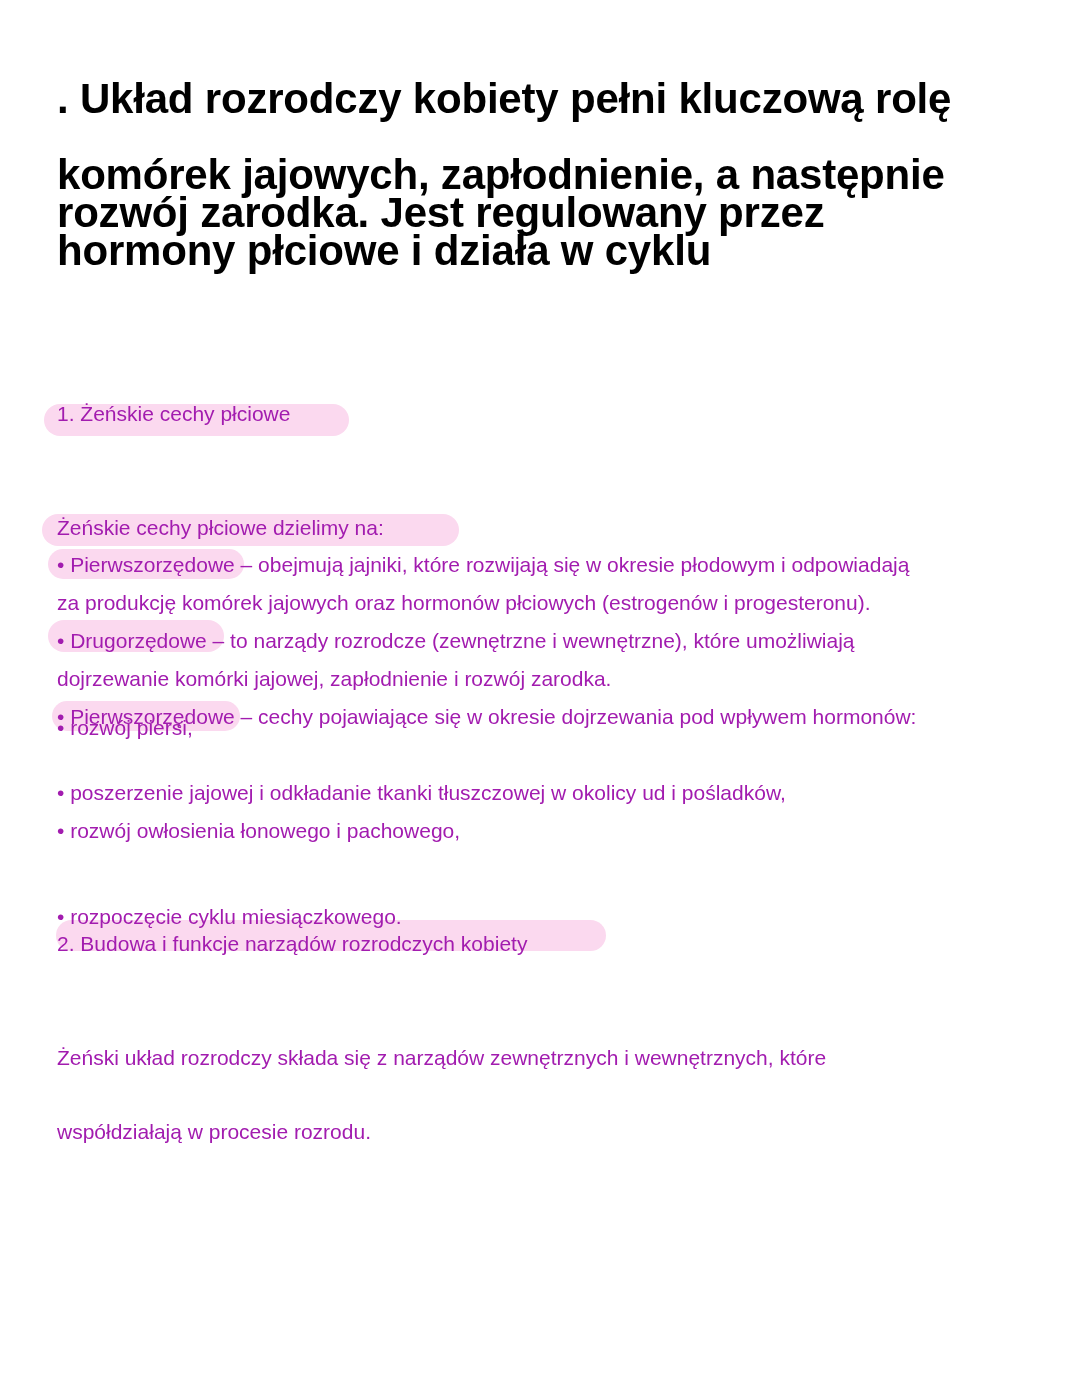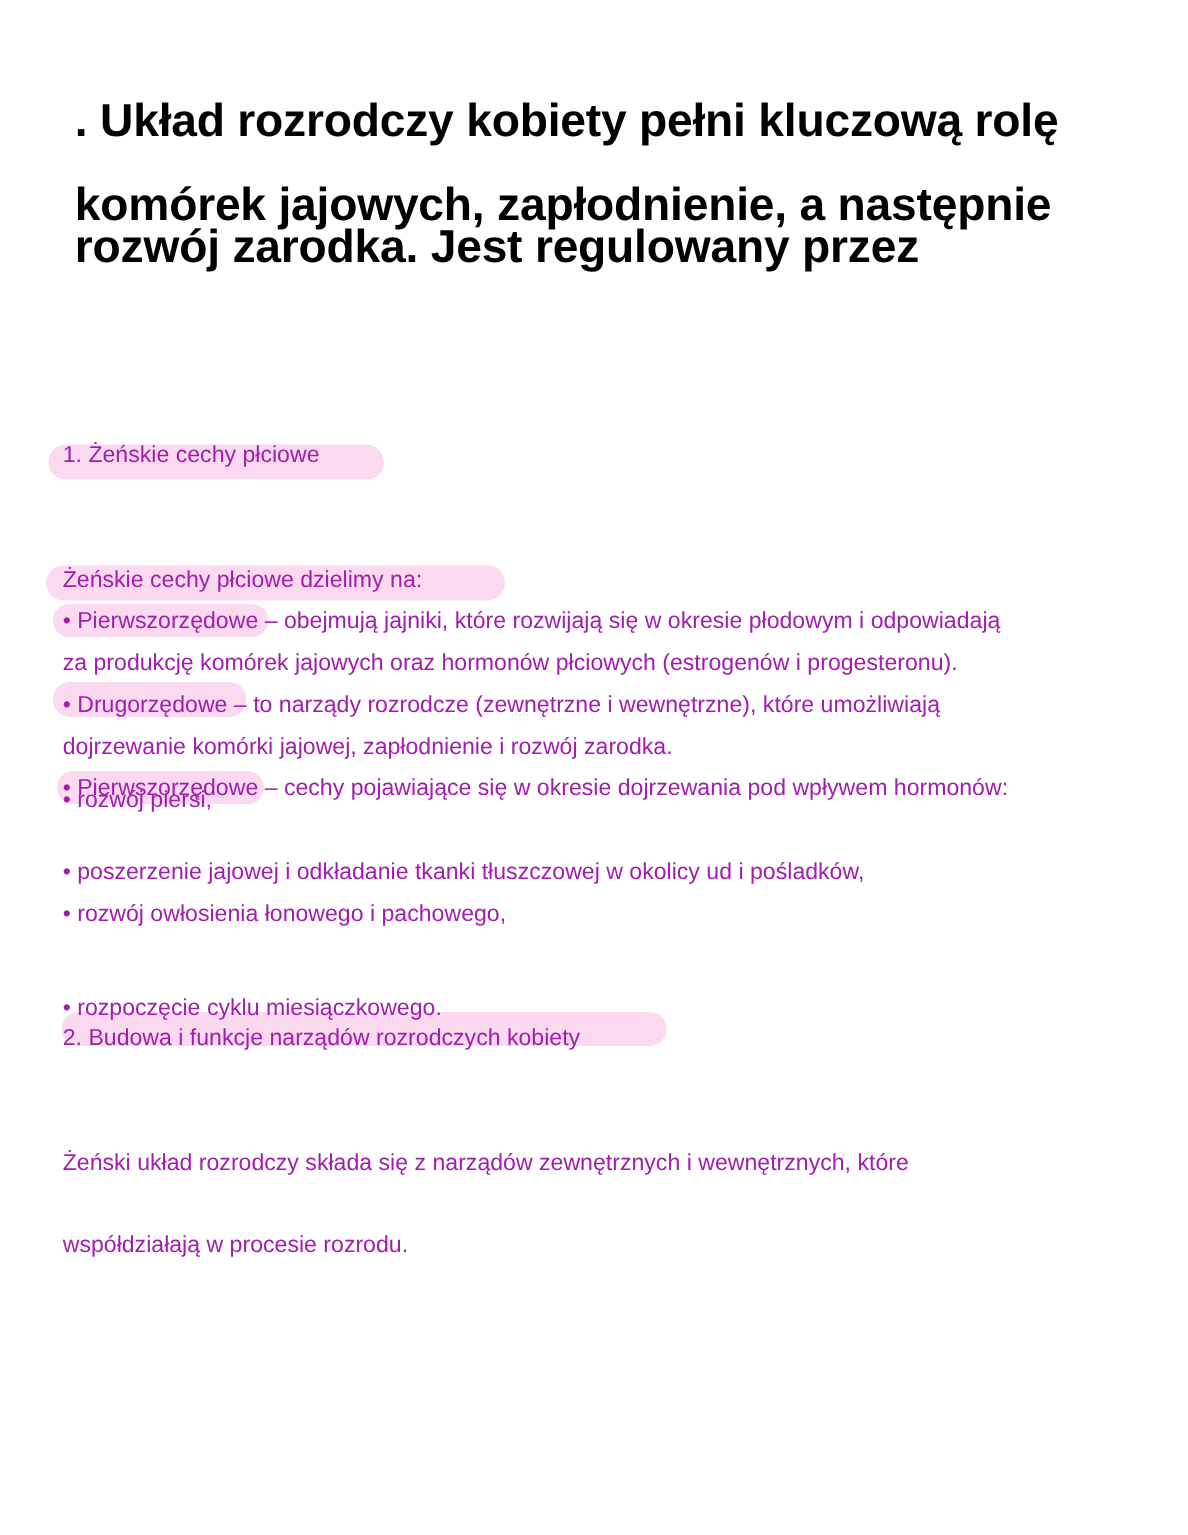--- a/index.html
+++ b/index.html
@@ -13,21 +13,21 @@
       position: relative;
       overflow: hidden;
       color: #111111;
       font-family: "Liberation Sans", sans-serif;
     }
     .title {
       position: absolute;
       left: 57px;
       top: 80px;
       width: 990px;
-      margin: 11px;
+      margin: 0;
       font-family: "Liberation Sans", sans-serif;
       font-weight: bold;
       font-size: 42px;
       line-height: 38px;
       letter-spacing: -0.2px;
       color: #000000;
     }
     .hl {
       position: absolute;
       background: #fbd9ef;
@@ -43,21 +43,21 @@
     }
   </style>
 </head>
 <body>
 
 <h1 class="title">
   <span>. Układ rozrodczy kobiety pełni kluczową rolę</span><br>
   <br>
   <span>komórek jajowych, zapłodnienie, a następnie</span><br>
   <span>rozwój zarodka. Jest regulowany przez</span><br>
-  <br>
+  <span>hormony płciowe i działa w cyklu</span><br>
 </h1>
 
 <div class="hl" style="left: 44px; top: 404px; width: 305px; height: 32px; background: rgb(251, 217, 239);"></div>
 <div class="hl" style="left: 42px; top: 514px; width: 417px; height: 32px; background: rgb(251, 217, 239);"></div>
 <div class="hl" style="left: 48px; top: 549px; width: 196px; height: 30px; background: rgb(251, 217, 239);"></div>
 <div class="hl" style="left: 48px; top: 620px; width: 176px; height: 32px; background: rgb(251, 217, 239);"></div>
 <div class="hl" style="left: 52px; top: 701px; width: 188px; height: 30px; background: rgb(251, 217, 239);"></div>
 <div class="hl" style="left: 56px; top: 920px; width: 550px; height: 31px; background: rgb(251, 217, 239);"></div>
 
 <div class="line" style="top:402px;">1. Żeńskie cechy płciowe</div>

